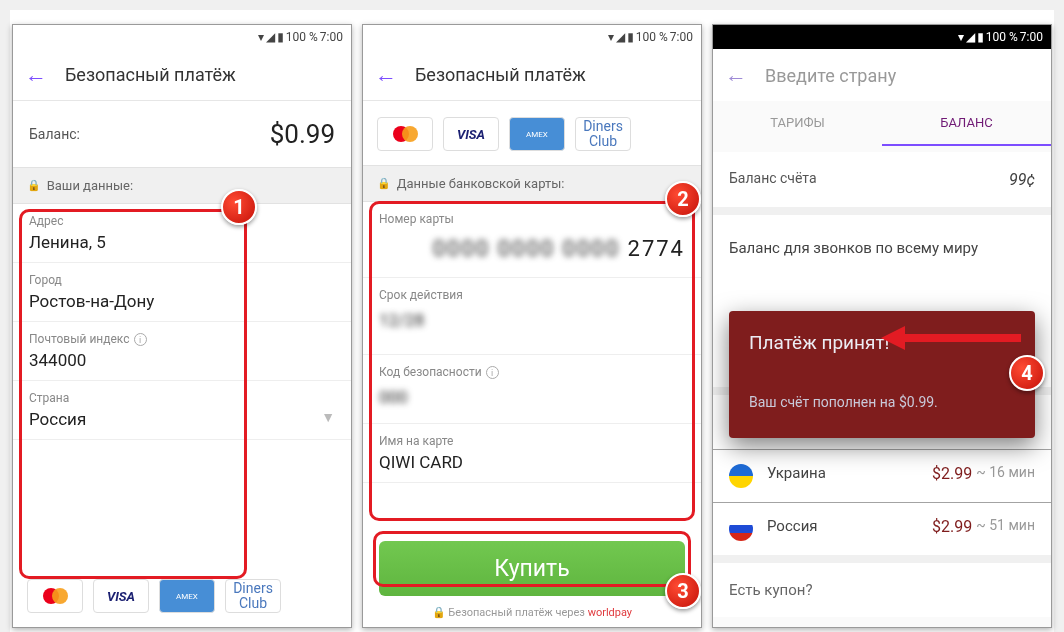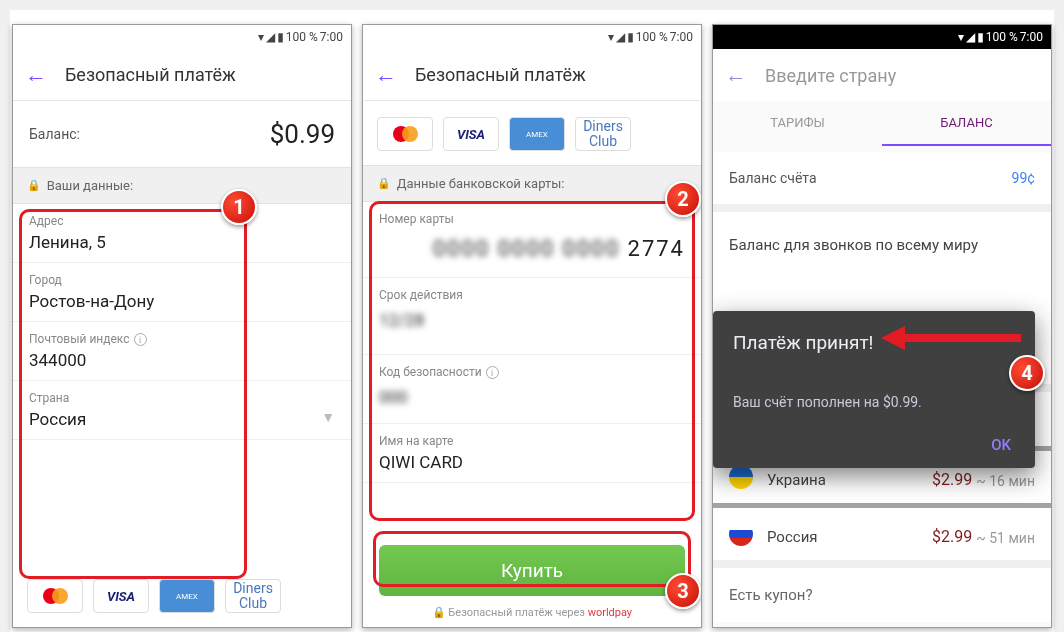--- a/index.html
+++ b/index.html
@@ -114,59 +114,59 @@
     z-index:20;
   }
   .arrow-red {
     position:absolute;
     z-index:19;
   }
 
   .buy-btn {
     margin: 12px 16px 6px;
     background:#6cc04a; background: linear-gradient(#72c850,#5fb53f);
-    color:#fff; font-size:19px; text-align:center;
+    color:#fff; font-size:23px; text-align:center;
     padding:14px; border-radius:6px;
   }
   .secure-footer {
     text-align:center; font-size:11px; color:#999; padding:4px 3px 8px;
   }
   .secure-footer .wp { color:#e03a3e; }
 
   
   .phone.dark .body3 { background:#fafafa; display:flex; flex-direction:column; flex:1; position:relative;}
   .tabs { display:flex; }
   .tab {
     flex:1; text-align:center; padding:14px 0; font-size:13px; color:#999;
   }
   .tab.active { color:#701a75; border-bottom:2px solid #7c4dff; }
   .acct-row {
     display:flex; justify-content:space-between; padding:18px 16px;
     background:#fff; margin-top:6px; font-size:14px; color:#555;
   }
-  .acct-row .val { color:#3b82f6; font-size:14px; }
+  .acct-row .val { color:#404040; font-size:16px;font-style:italic; }
   .section-title {
     padding: 24px 16px 12px; font-size:15px; color:#444; background:#fff;
     border-top:8px solid #f0f0f0;
   }
   .country-price {
-    display:flex; align-items:flex-end; padding:14px 16px; background:#fff;
-    border-top:5px solid #a3a3a3; font-size:15px; color:#444;
+    display:flex; align-items:flex-start; padding:14px 16px; background:#fff;
+    border-top:1px solid #a3a3a3; font-size:15px; color:#444;
   }
   .country-price .flag {
     width:24px; height:24px; border-radius:50%; margin-right:14px;
     display:inline-block;
   }
   .flag.ua { background: linear-gradient(#1e6bd6 50%, #ffd500 50%); }
   .flag.ru { background: linear-gradient(#fff 33%, #1e4bd6 33% 66%, #d62718 66%); }
   .country-price .price { margin-left:auto; color:#7f1d1d; font-size:16px;}
   .country-price .mins { color:#999; font-size:14px; margin-left:4px;}
   .dialog-overlay {
-    position:absolute; top:210px; left:0; right:16px;
-    background:#404040; color:#ececf3; border-radius:4px;
+    position:absolute; top:210px; left:16px; right:16px;
+    background:#7f1d1d; color:#ececf3; border-radius:4px;
     box-shadow:0 8px 24px rgba(0,0,0,.5);
     padding:20px 20px 8px;
     z-index:5;
   }
   .dialog-overlay .dlg-title { font-size:19px; margin-bottom:10px;}
   .dialog-overlay .dlg-msg { font-size:14px; color:#c9c9d9; margin-bottom:20px;margin-top:40px;}
   .dialog-overlay .dlg-ok { text-align:right; color:#8d7dff; font-size:15px; font-weight:500; padding:6px 4px 6px;}
   .coupon { padding:18px 16px; color:#666; font-size:15px; background:#fff; border-top:8px solid #f0f0f0;}
   .info-dot { display:inline-block; width:13px; height:13px; border:1px solid #aaa; border-radius:50%; font-size:9px; color:#aaa; text-align:center; line-height:12px;}
 </style>
@@ -331,21 +331,20 @@
         <span class="flag ru"></span>
         <span>Россия</span>
         <span class="price">$2.99</span>
         <span class="mins">~ 51 мин</span>
       </div>
       <div class="coupon">Есть купон?</div>
 
       <div class="dialog-overlay">
         <div class="dlg-title">Платёж принят!</div>
         <div class="dlg-msg">Ваш счёт пополнен на $0.99.</div>
-        <div class="dlg-ok">OK</div>
       </div>
 
       <svg class="arrow-red" style="top:222px; left:168px;" width="150" height="30">
         <defs></defs>
         <line x1="140" y1="15" x2="18" y2="15" stroke="#e31b23" stroke-width="8"></line>
         <polygon points="0,15 24,3 24,27" fill="#e31b23"></polygon>
       </svg>
       <div class="badge" style="top:254px; right:6px;">4</div>
     </div>
   </div>

